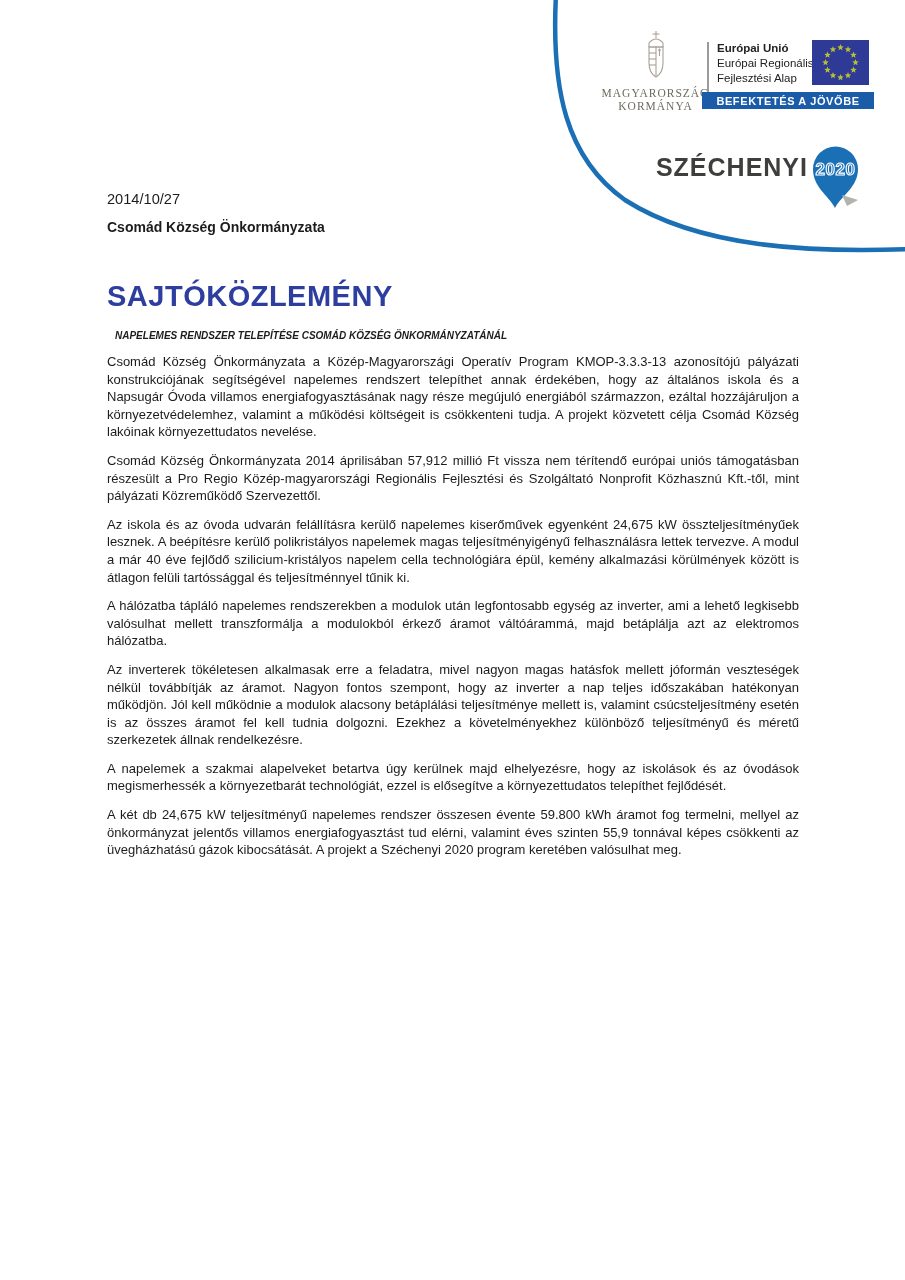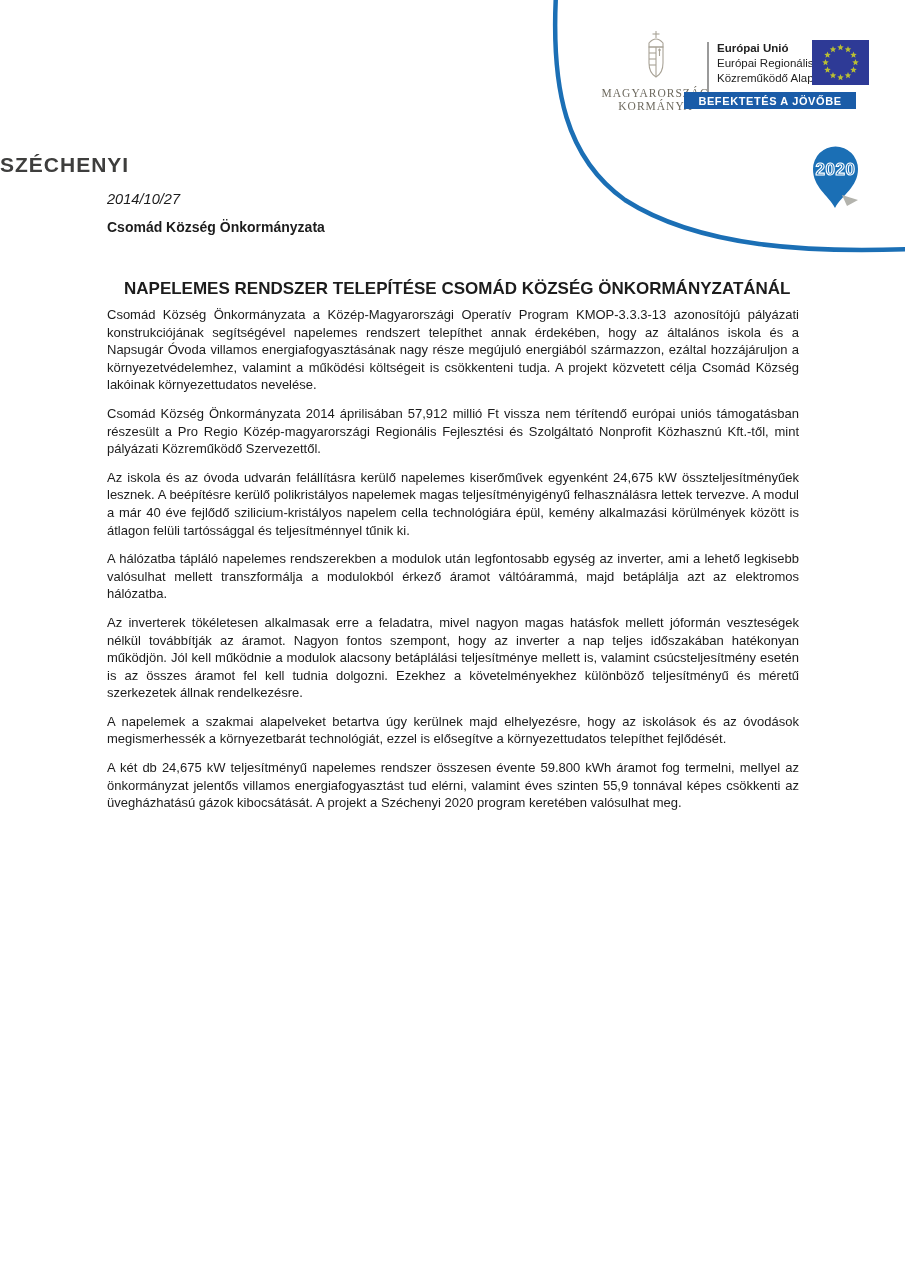--- a/index.html
+++ b/index.html
@@ -16,37 +16,37 @@
   .gov-emblem{display:block;margin:0 auto 3px auto;}
   .gov-name{
     font-family:"Liberation Serif",serif;font-size:11.5px;line-height:13px;
     letter-spacing:1px;color:#6e6a5f;white-space:nowrap;
   }
   .eu-divider{position:absolute;left:707px;top:42px;width:1.5px;height:50px;background:#9a9a9a;}
   .eu-text{position:absolute;left:717px;top:41px;font-size:11.5px;line-height:15px;color:#222;}
   .eu-text .b{font-weight:bold;}
   .eu-flag{position:absolute;left:812px;top:40px;}
   .eu-banner{
-    position:absolute;left:684px;top:92px;width:172px;height:17px;
+    position:absolute;left:702px;top:92px;width:172px;height:17px;
     background:var(--banner-blue,#1a5ca8);color:#fff;font-weight:bold;
     font-size:11px;letter-spacing:0.6px;text-align:center;line-height:18px;white-space:nowrap;
   }
-  .szechenyi{position:absolute;left:0;top:153px;width:808px;
-    font-size:21px;font-weight:bold;letter-spacing:1px;color:#3e3e3d;white-space:nowrap;}
+  .szechenyi{position:absolute;left:0;top:153px;width:808px;text-align:right;
+    font-size:25px;font-weight:bold;letter-spacing:1px;color:#3e3e3d;white-space:nowrap;}
   .pin{position:absolute;left:811px;top:145px;}
 
   
   .content{position:absolute;left:107px;top:190px;width:692px;}
-  .doc-date{font-size:14.6px;line-height:18px;margin:0 0 10px 0;font-style:italic;}
+  .doc-date{font-size:14.6px;line-height:18px;margin:0 0 10px 0;}
   .doc-org{font-size:14px;line-height:18px;font-weight:bold;margin:0 0 44px 0;}
   .doc-title{
     font-size:29px;line-height:32px;font-weight:bold;margin:0 0 15px 0;
     color:var(--title-blue,#2d3e9e);letter-spacing:0.5px;
   }
-  .doc-subtitle{font-size:17px;line-height:18px;font-weight:bold;margin:0 0 8px 17px;}
+  .doc-subtitle{font-size:10px;line-height:18px;font-weight:bold;margin:0 0 8px 8px;font-style:italic;}
   .doc-lead{font-size:14.6px;line-height:18.5px;font-weight:bold;margin:0 0 42px 0;text-align:justify;}
   .doc-body p{font-size:13px;line-height:17.6px;margin:0 0 11px 0;text-align:justify;}
 </style>
 </head>
 <body>
 
 <div class="page">
 
   <svg class="arc-svg" viewBox="0 0 905 1280">
     <path d="M 556,-6 C 551,90 566,158 625,200 C 700,248 812,253 912,249" fill="none" stroke="var(--arc-blue,#1b6fb5)" stroke-width="4.5" stroke-linecap="round"></path>
@@ -68,21 +68,21 @@
       </g>
     </svg>
     <div class="gov-name">MAGYARORSZÁG</div>
     <div class="gov-name">KORMÁNYA</div>
   </div>
 
   <div class="eu-divider"></div>
   <div class="eu-text">
     <div class="b">Európai Unió</div>
     <div>Európai Regionális</div>
-    <div>Közreműködő Alap</div>
+    <div>Fejlesztési Alap</div>
   </div>
   <svg class="eu-flag" width="57" height="45" viewBox="0 0 57 45">
     <rect x="0" y="0" width="57" height="45" fill="var(--eu-flag-blue,#2e3a96)"></rect>
     <g id="eu-stars" fill="var(--star-yellow,#b9bf33)">
         <polygon points="28.50,4.10 29.38,6.29 31.73,6.45 29.93,7.96 30.50,10.25 28.50,9.00 26.50,10.25 27.07,7.96 25.27,6.45 27.62,6.29"></polygon>
         <polygon points="36.00,6.11 36.88,8.30 39.23,8.46 37.43,9.97 38.00,12.26 36.00,11.01 34.00,12.26 34.57,9.97 32.77,8.46 35.12,8.30"></polygon>
         <polygon points="41.49,11.60 42.37,13.79 44.72,13.95 42.92,15.46 43.49,17.75 41.49,16.50 39.49,17.75 40.06,15.46 38.26,13.95 40.61,13.79"></polygon>
         <polygon points="43.50,19.10 44.38,21.29 46.73,21.45 44.93,22.96 45.50,25.25 43.50,24.00 41.50,25.25 42.07,22.96 40.27,21.45 42.62,21.29"></polygon>
         <polygon points="41.49,26.60 42.37,28.79 44.72,28.95 42.92,30.46 43.49,32.75 41.49,31.50 39.49,32.75 40.06,30.46 38.26,28.95 40.61,28.79"></polygon>
         <polygon points="36.00,32.09 36.88,34.28 39.23,34.44 37.43,35.95 38.00,38.24 36.00,36.99 34.00,38.24 34.57,35.95 32.77,34.44 35.12,34.28"></polygon>
@@ -99,20 +99,21 @@
   <div class="szechenyi">SZÉCHENYI</div>
   <svg class="pin" width="52" height="66" viewBox="0 0 52 66">
     <path d="M24 63 C 17 50 2 42 2 24 A 22.5 22.5 0 1 1 47 24 C 47 42 31 50 24 63 Z" fill="var(--pin-blue,#1b6fb5)"></path>
     <path d="M31 50 L47 55 L36 61 Z" fill="#b3b3ad"></path>
     <text x="24.5" y="30" text-anchor="middle" font-family="Liberation Sans, sans-serif" font-size="17" font-weight="bold" letter-spacing="0.5" fill="var(--pin-blue,#1b6fb5)" stroke="#ffffff" stroke-width="1.1">2020</text>
   </svg>
 
   <div class="content">
     <p class="doc-date">2014/10/27</p>
     <p class="doc-org">Csomád Község Önkormányzata</p>
+    <h1 class="doc-title">SAJTÓKÖZLEMÉNY</h1>
     <p class="doc-subtitle">NAPELEMES RENDSZER TELEPÍTÉSE CSOMÁD KÖZSÉG ÖNKORMÁNYZATÁNÁL</p>
     <div class="doc-body">
       <p>Csomád Község Önkormányzata a Közép-Magyarországi Operatív Program KMOP-3.3.3-13 azonosítójú pályázati konstrukciójának segítségével napelemes rendszert telepíthet annak érdekében, hogy az általános iskola és a Napsugár Óvoda villamos energiafogyasztásának nagy része megújuló energiából származzon, ezáltal hozzájáruljon a környezetvédelemhez, valamint a működési költségeit is csökkenteni tudja. A projekt közvetett célja Csomád Község lakóinak környezettudatos nevelése.</p>
       <p>Csomád Község Önkormányzata 2014 áprilisában 57,912 millió Ft vissza nem térítendő európai uniós támogatásban részesült a Pro Regio Közép-magyarországi Regionális Fejlesztési és Szolgáltató Nonprofit Közhasznú Kft.-től, mint pályázati Közreműködő Szervezettől.</p>
       <p>Az iskola és az óvoda udvarán felállításra kerülő napelemes kiserőművek egyenként 24,675 kW összteljesítményűek lesznek. A beépítésre kerülő polikristályos napelemek magas teljesítményigényű felhasználásra lettek tervezve. A modul a már 40 éve fejlődő szilicium-kristályos napelem cella technológiára épül, kemény alkalmazási körülmények között is átlagon felüli tartóssággal és teljesítménnyel tűnik ki.</p>
       <p>A hálózatba tápláló napelemes rendszerekben a modulok után legfontosabb egység az inverter, ami a lehető legkisebb valósulhat mellett transzformálja a modulokból érkező áramot váltóárammá, majd betáplálja azt az elektromos hálózatba.</p>
       <p>Az inverterek tökéletesen alkalmasak erre a feladatra, mivel nagyon magas hatásfok mellett jóformán veszteségek nélkül továbbítják az áramot. Nagyon fontos szempont, hogy az inverter a nap teljes időszakában hatékonyan működjön. Jól kell működnie a modulok alacsony betáplálási teljesítménye mellett is, valamint csúcsteljesítmény esetén is az összes áramot fel kell tudnia dolgozni. Ezekhez a követelményekhez különböző teljesítményű és méretű szerkezetek állnak rendelkezésre.</p>
       <p>A napelemek a szakmai alapelveket betartva úgy kerülnek majd elhelyezésre, hogy az iskolások és az óvodások megismerhessék a környezetbarát technológiát, ezzel is elősegítve a környezettudatos telepíthet fejlődését.</p>
       <p>A két db 24,675 kW teljesítményű napelemes rendszer összesen évente 59.800 kWh áramot fog termelni, mellyel az önkormányzat jelentős villamos energiafogyasztást tud elérni, valamint éves szinten 55,9 tonnával képes csökkenti az üvegházhatású gázok kibocsátását. A projekt a Széchenyi 2020 program keretében valósulhat meg.</p>
     </div>

